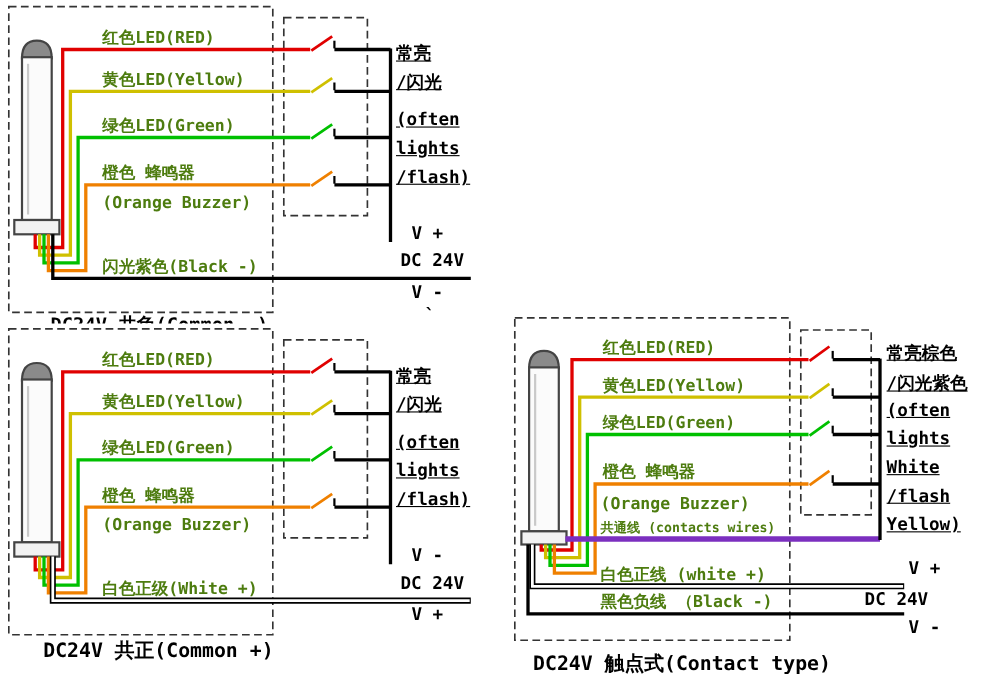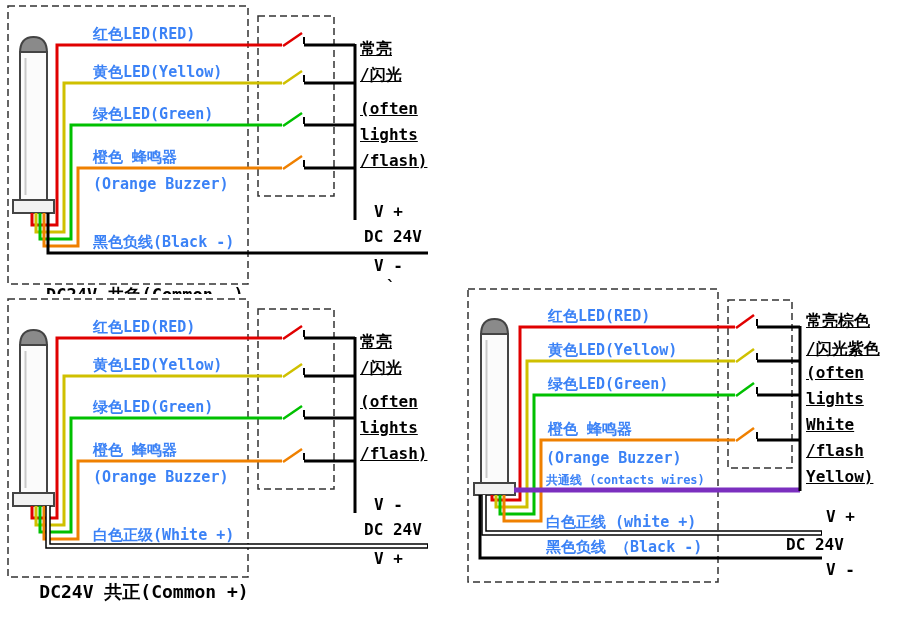--- a/index.html
+++ b/index.html
@@ -1,19 +1,19 @@
 <!DOCTYPE html>
 <html><head>
 <meta charset="utf-8">
 <style>
   html,body { margin:0; padding:0; background:#fff; }
   #stage { position:relative; width:900px; height:627px; background:#ffffff; overflow:hidden;
            font-family:"DejaVu Sans Mono","DejaVu Sans",sans-serif; }
   #wires { position:absolute; left:0; top:0; }
-  .lbl  { position:absolute; font:bold 15px "DejaVu Sans Mono","DejaVu Sans",sans-serif; color:#3b82f6; white-space:nowrap; line-height:1.1; }
+  .lbl  { position:absolute; font:bold 15px "DejaVu Sans Mono","DejaVu Sans",sans-serif; color:#4d7c0f; white-space:nowrap; line-height:1.1; }
   .lbl-sm { font-size:12px; }
   .note { position:absolute; font:bold 16px "DejaVu Sans Mono","DejaVu Sans",sans-serif; color:#000; white-space:nowrap; line-height:1.1;text-decoration:underline; }
   .term { position:absolute; font:bold 16px "DejaVu Sans Mono","DejaVu Sans",sans-serif; color:#000; white-space:nowrap; line-height:1.1; }
   .caption { position:absolute; font:bold 18px "DejaVu Sans Mono","DejaVu Sans",sans-serif; color:#000; text-align:center; white-space:nowrap; line-height:1.1; }
   .clipwrap { position:absolute; overflow:hidden; }
   .clipwrap .caption-inner { font:bold 17px "DejaVu Sans Mono","DejaVu Sans",sans-serif; color:#000; white-space:nowrap; }
 </style>
 </head>
 <body>
 
@@ -123,21 +123,21 @@
       <path d="M757,440 H800" stroke="#000" stroke-width="3"></path>
       <path d="M800,326 V491" stroke="#000" stroke-width="3"></path>
     </g>
   </svg>
 
   <div class="lbl" style="left:93px; top:26px">红色LED(RED)</div>
   <div class="lbl" style="left:93px; top:64px">黄色LED(Yellow)</div>
   <div class="lbl" style="left:93px; top:106px">绿色LED(Green)</div>
   <div class="lbl" style="left:93px; top:149px">橙色 蜂鸣器</div>
   <div class="lbl" style="left:93px; top:176px">(Orange Buzzer)</div>
-  <div class="lbl" style="left:93px; top:234px">黑色负线(Black -)</div>
+  <div class="lbl" style="left:93px; top:234px">闪光紫色(Black -)</div>
 
   <div class="note" style="left:360px; top:40px">常亮</div>
   <div class="note" style="left:360px; top:66px">/闪光</div>
   <div class="note" style="left:360px; top:100px">(often</div>
   <div class="note" style="left:360px; top:126px">lights</div>
   <div class="note" style="left:360px; top:152px">/flash)</div>
 
   <div class="term" style="left:374px; top:203px">V +</div>
   <div class="term" style="left:364px; top:228px">DC 24V</div>
   <div class="term" style="left:374px; top:257px">V -</div>
@@ -180,14 +180,15 @@
   <div class="note" style="left:806px; top:364px">(often</div>
   <div class="note" style="left:806px; top:390px">lights</div>
   <div class="note" style="left:806px; top:416px">White</div>
   <div class="note" style="left:806px; top:442px">/flash</div>
   <div class="note" style="left:806px; top:468px">Yellow)</div>
 
   <div class="term" style="left:826px; top:508px">V +</div>
   <div class="term" style="left:786px; top:536px">DC 24V</div>
   <div class="term" style="left:826px; top:561px">V -</div>
 
+  <div class="caption" style="left:480px; top:594px; width:280px">DC24V 触点式(Contact type)</div>
 
 </div>
 
 </body></html>

